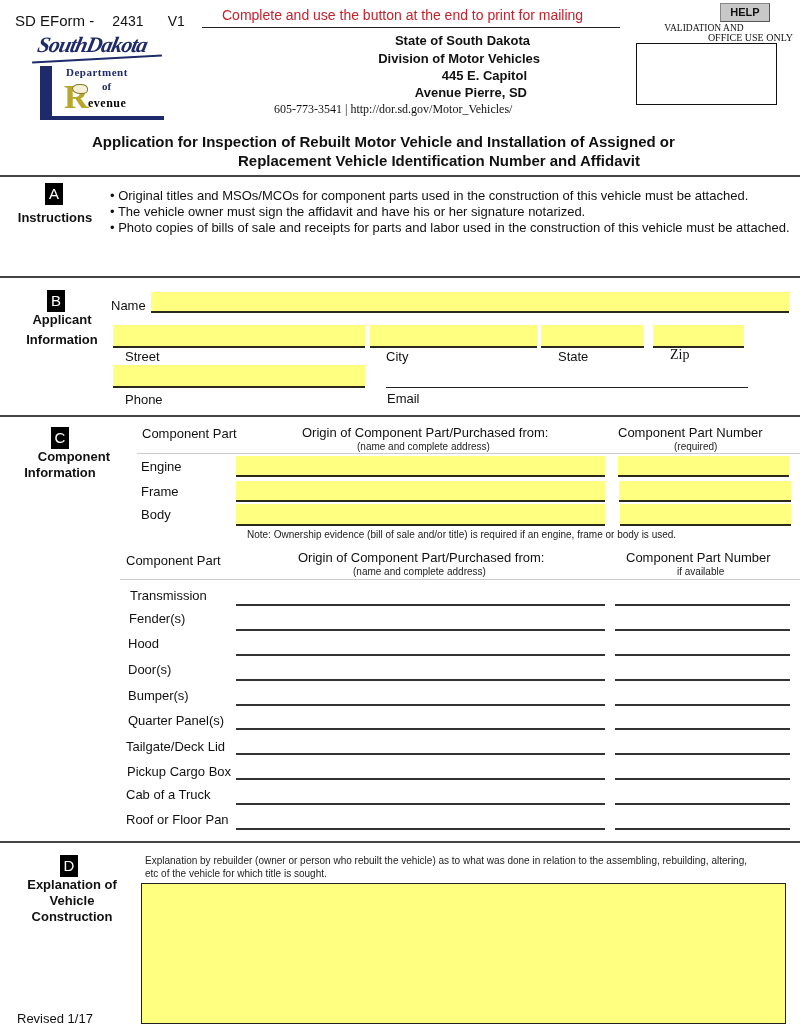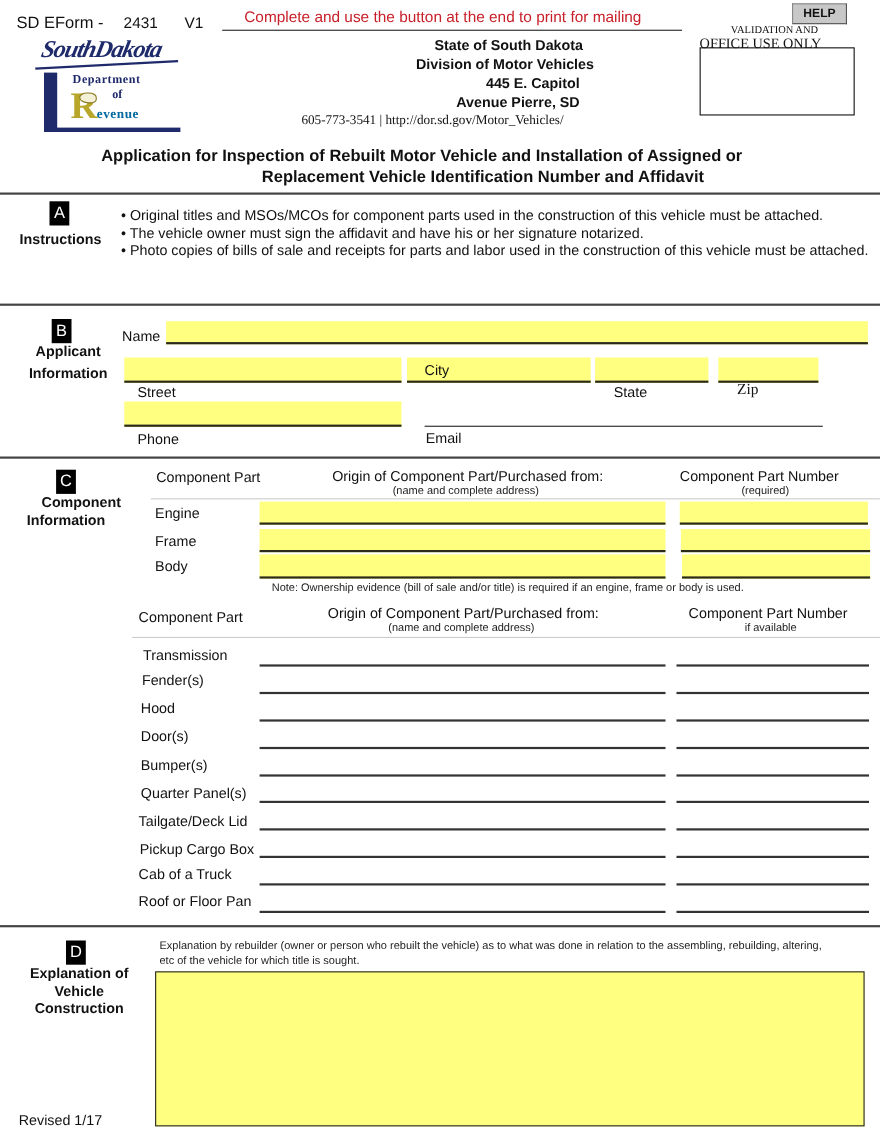--- a/index.html
+++ b/index.html
@@ -30,35 +30,35 @@
 
 <div class="abs" style="left:30px;top:30px;width:140px;height:92px;">
   <div class="abs" style="left:8px;top:2px;font-family:'Liberation Serif',serif;font-style:italic;font-weight:bold;font-size:22px;color:#1f2a6b;letter-spacing:-1px;transform:skewX(-12deg);white-space:nowrap;">SouthDakota</div>
   <div class="abs" style="left:2px;top:28px;width:130px;height:2px;background:#1f2a6b;transform:rotate(-3deg);"></div>
   <div class="abs" style="left:10px;top:36px;width:12px;height:54px;background:#1f2a6b;"></div>
   <div class="abs" style="left:10px;top:86px;width:124px;height:4px;background:#1f2a6b;"></div>
   <div class="abs" style="left:36px;top:36px;font-family:'Liberation Serif',serif;font-weight:bold;font-size:11px;color:#1f2a6b;letter-spacing:0.5px;">Department</div>
   <div class="abs" style="left:72px;top:50px;font-family:'Liberation Serif',serif;font-weight:bold;font-size:11px;color:#1f2a6b;">of</div>
   <div class="abs" style="left:34px;top:50px;font-family:'Liberation Serif',serif;font-weight:bold;font-size:34px;color:#b8a72a;line-height:34px;">R</div>
   <div class="abs" style="left:42px;top:54px;width:16px;height:10px;border-radius:50% 50% 40% 60%;background:#f4f0d8;border:1px solid #8a7a20;"></div>
-  <div class="abs" style="left:58px;top:66px;font-family:'Liberation Serif',serif;font-weight:bold;font-size:12px;color:#0369a1;letter-spacing:0.5px;">evenue</div>
+  <div class="abs" style="left:58px;top:66px;font-family:'Liberation Serif',serif;font-weight:bold;font-size:12px;color:#000000;letter-spacing:0.5px;">evenue</div>
 </div>
 
 <div class="abs" style="left:222px;top:7px;font-size:14px;color:#c8202a;white-space:nowrap;">Complete and use the button at the end to print for mailing</div>
 <div class="abs" style="left:202px;top:27px;width:418px;height:1px;background:#222;"></div>
 
 <div class="hdr-center" style="left:290px;top:33px;width:240px;">State of South Dakota</div>
 <div class="hdr-center" style="left:300px;top:51px;width:240px;">Division of Motor Vehicles</div>
 <div class="hdr-center" style="left:287px;top:68px;width:240px;">445 E. Capitol</div>
 <div class="hdr-center" style="left:287px;top:85px;width:240px;">Avenue Pierre, SD</div>
 <div class="abs" style="left:274px;top:102px;font-family:'Liberation Serif',serif;font-size:12px;white-space:nowrap;">605-773-3541 | http://dor.sd.gov/Motor_Vehicles/</div>
 
 <div class="help-btn">HELP</div>
 <div class="abs" style="left:636px;top:23px;width:136px;text-align:center;font-family:'Liberation Serif',serif;font-size:9.5px;">VALIDATION AND</div>
-<div class="abs" style="left:636px;top:32px;width:136px;text-align:left;font-family:'Liberation Serif',serif;font-size:13px;">OFFICE USE ONLY</div>
+<div class="abs" style="left:657px;top:32px;width:136px;text-align:right;font-family:'Liberation Serif',serif;font-size:10px;">OFFICE USE ONLY</div>
 <div class="abs" style="left:636px;top:43px;width:141px;height:62px;border:1.5px solid #111;"></div>
 
 <div class="abs" style="left:92px;top:133px;font-weight:bold;font-size:15px;white-space:nowrap;">Application for Inspection of Rebuilt Motor Vehicle and Installation of Assigned or</div>
 <div class="abs" style="left:238px;top:152px;font-weight:bold;font-size:15px;white-space:nowrap;">Replacement Vehicle Identification Number and Affidavit</div>
 
 <div class="hr" style="top:175px;"></div>
 
 <div class="sec-letter" style="left:45px;top:183px;">A</div>
 <div class="sec-title" style="left:10px;top:209px;width:90px;">Instructions</div>
 <div class="instr">
@@ -75,21 +75,21 @@
 
 <div class="lbl" style="left:111px;top:298px;">Name</div>
 <input class="field" style="left: 151px; top: 292px; width: 638px; height: 21px;" value="">
 
 <input class="field" style="left: 113px; top: 325px; width: 252px; height: 23px;" value="">
 <input class="field" style="left: 370px; top: 325px; width: 167px; height: 23px;" value="">
 <input class="field" style="left: 541px; top: 325px; width: 103px; height: 23px;" value="">
 <input class="field" style="left: 653px; top: 325px; width: 91px; height: 23px;" value="">
 
 <div class="lbl" style="left:125px;top:349px;">Street</div>
-<div class="lbl" style="left:386px;top:329px;">City</div>
+<div class="lbl" style="left:386px;top:349px;">City</div>
 <div class="lbl" style="left:558px;top:349px;">State</div>
 <div class="lbl" style="left:670px;top:347px;font-family:'Liberation Serif',serif;font-size:14px;">Zip</div>
 
 <input class="field" style="left: 113px; top: 365px; width: 252px; height: 23px;" value="">
 <input class="line" style="left: 386px; top: 366px; width: 362px; height: 22px; border-bottom: 1.5px solid rgb(34, 34, 34);" value="">
 <div class="lbl" style="left:125px;top:392px;">Phone</div>
 <div class="lbl" style="left:387px;top:391px;">Email</div>
 
 <div class="hr" style="top:415px;"></div>
 

